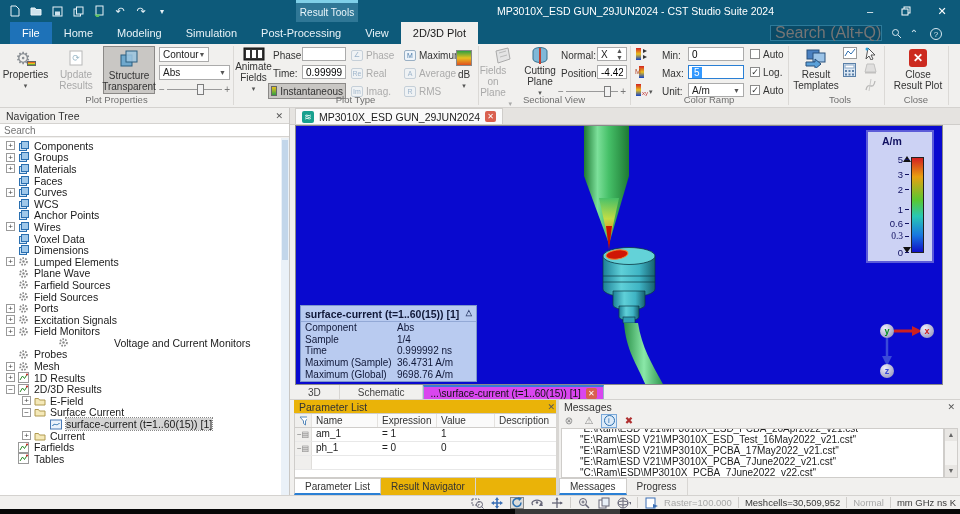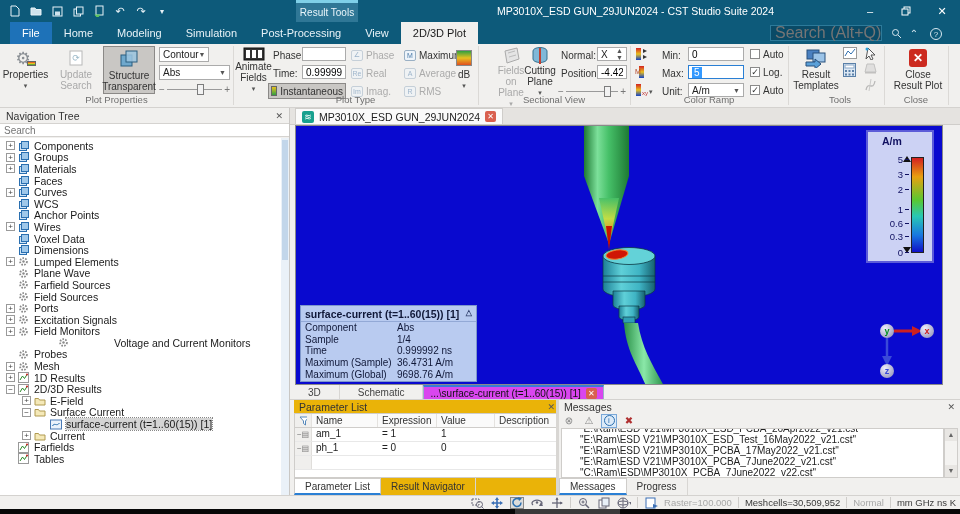--- a/index.html
+++ b/index.html
@@ -224,21 +224,21 @@
     <span>Properties</span>
       <span style="font-size:7px;color:#555;">▾</span>
   </div>
   <div class="rbig disabled" style="left:51px;width:50px;">
     <span class="ric">
         <svg width="14" height="16">
           <rect x="1" y="1" width="12" height="14" fill="#fff" stroke="#b8b8b8"></rect>
           <text x="7" y="11" text-anchor="middle" font-size="9" fill="#9ab8c8">⟳</text>
         </svg>
       </span>
-    <span>Update Search</span>
+    <span>Update Results</span>
   </div>
   <div class="rbig pressed" style="left:103px;width:52px;">
     <span class="ric">
         <svg width="20" height="20">
           <rect x="2" y="6" width="11" height="11" fill="#6fa8cc" stroke="#2a5f80"></rect>
           <rect x="7" y="2" width="11" height="11" fill="#9cc6e0" stroke="#2a5f80" fill-opacity="0.85"></rect>
         </svg>
       </span>
     <span>Structure Transparent</span>
   </div>
@@ -321,21 +321,21 @@
             </linearGradient>
           </defs>
         </svg>
       </span>
     <span>dB</span>
       <span style="font-size:7px;color:#555;">▾</span>
   </div>
   <div class="rsep" style="left:478px;"></div>
   <div class="rlabel" style="left:233px;width:245px;">Plot Type</div>
 
-  <div class="rbig disabled" style="left:492px;width:38px;">
+  <div class="rbig disabled" style="left:474px;width:38px;align-items:flex-end;">
     <span class="ric">
         <svg width="20" height="18">
           <polygon points="4,4 16,1 18,12 6,16" fill="#e4e4e4" stroke="#aaa"></polygon>
           <line x1="7" y1="6" x2="14" y2="4" stroke="#bbb"></line>
           <line x1="8" y1="10" x2="15" y2="8" stroke="#bbb"></line>
         </svg>
       </span>
     <span>Fields on Plane</span>
       <span style="font-size:7px;">▾</span>
   </div>
@@ -854,21 +854,21 @@
             <span class="tl"></span>
           </div>
           <div class="ltick" style="top: 72.76px;">
             <span>1</span>
             <span class="tl"></span>
           </div>
           <div class="ltick" style="top: 86.86px;">
             <span>0.6</span>
             <span class="tl"></span>
           </div>
-          <div class="ltick" style="top: 99.08px;">
+          <div class="ltick" style="top: 99.08px; font-family: Liberation Serif, serif;">
             <span>0.3</span>
             <span class="tl"></span>
           </div>
           <div class="ltick" style="top: 115.06px;">
             <span>0</span>
             <span class="tl"></span>
           </div>
         </div>
     </div>
 

